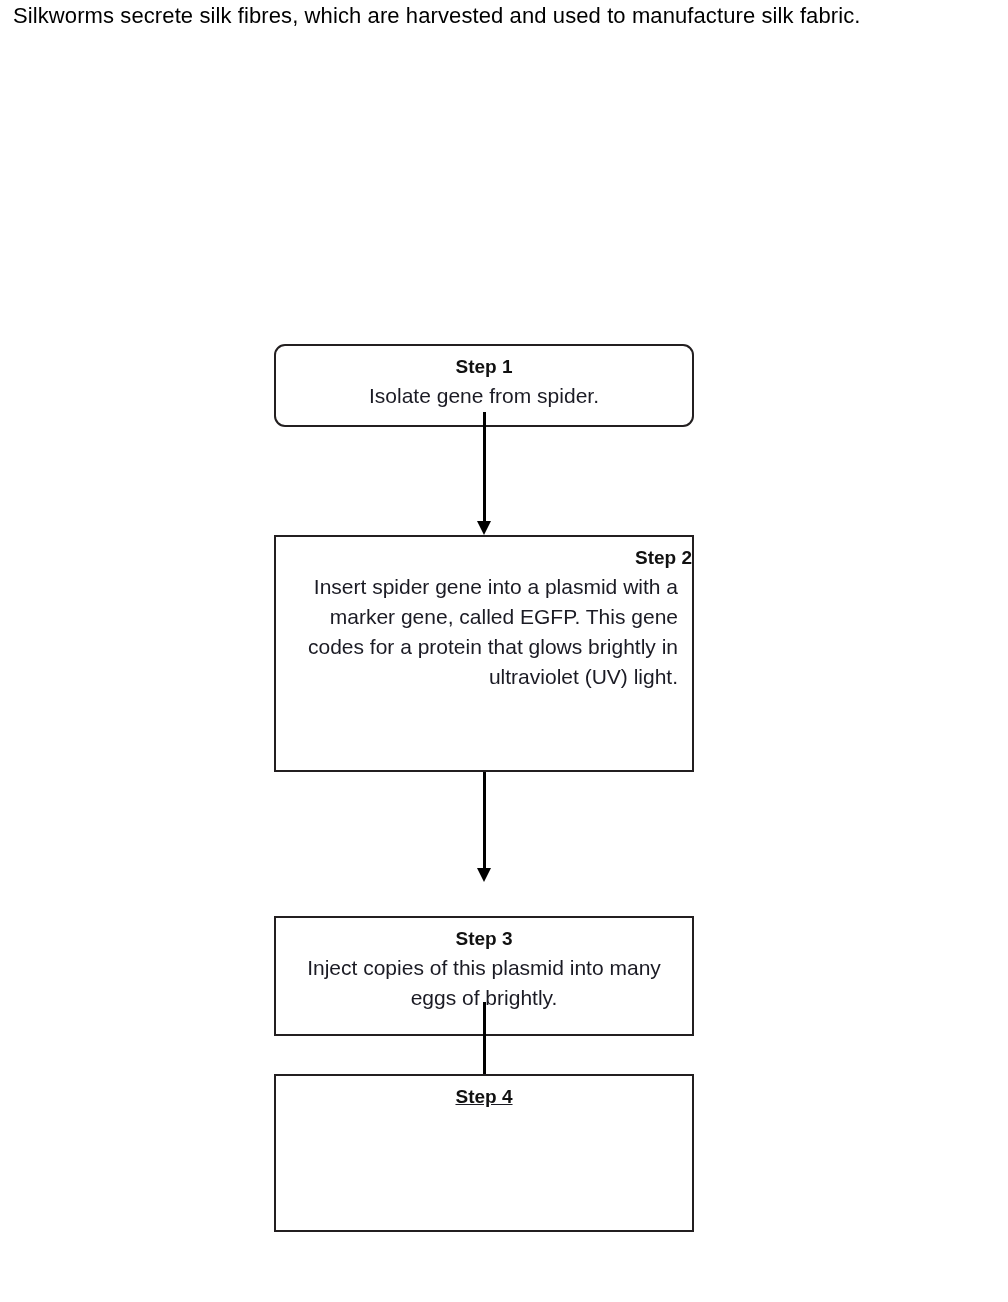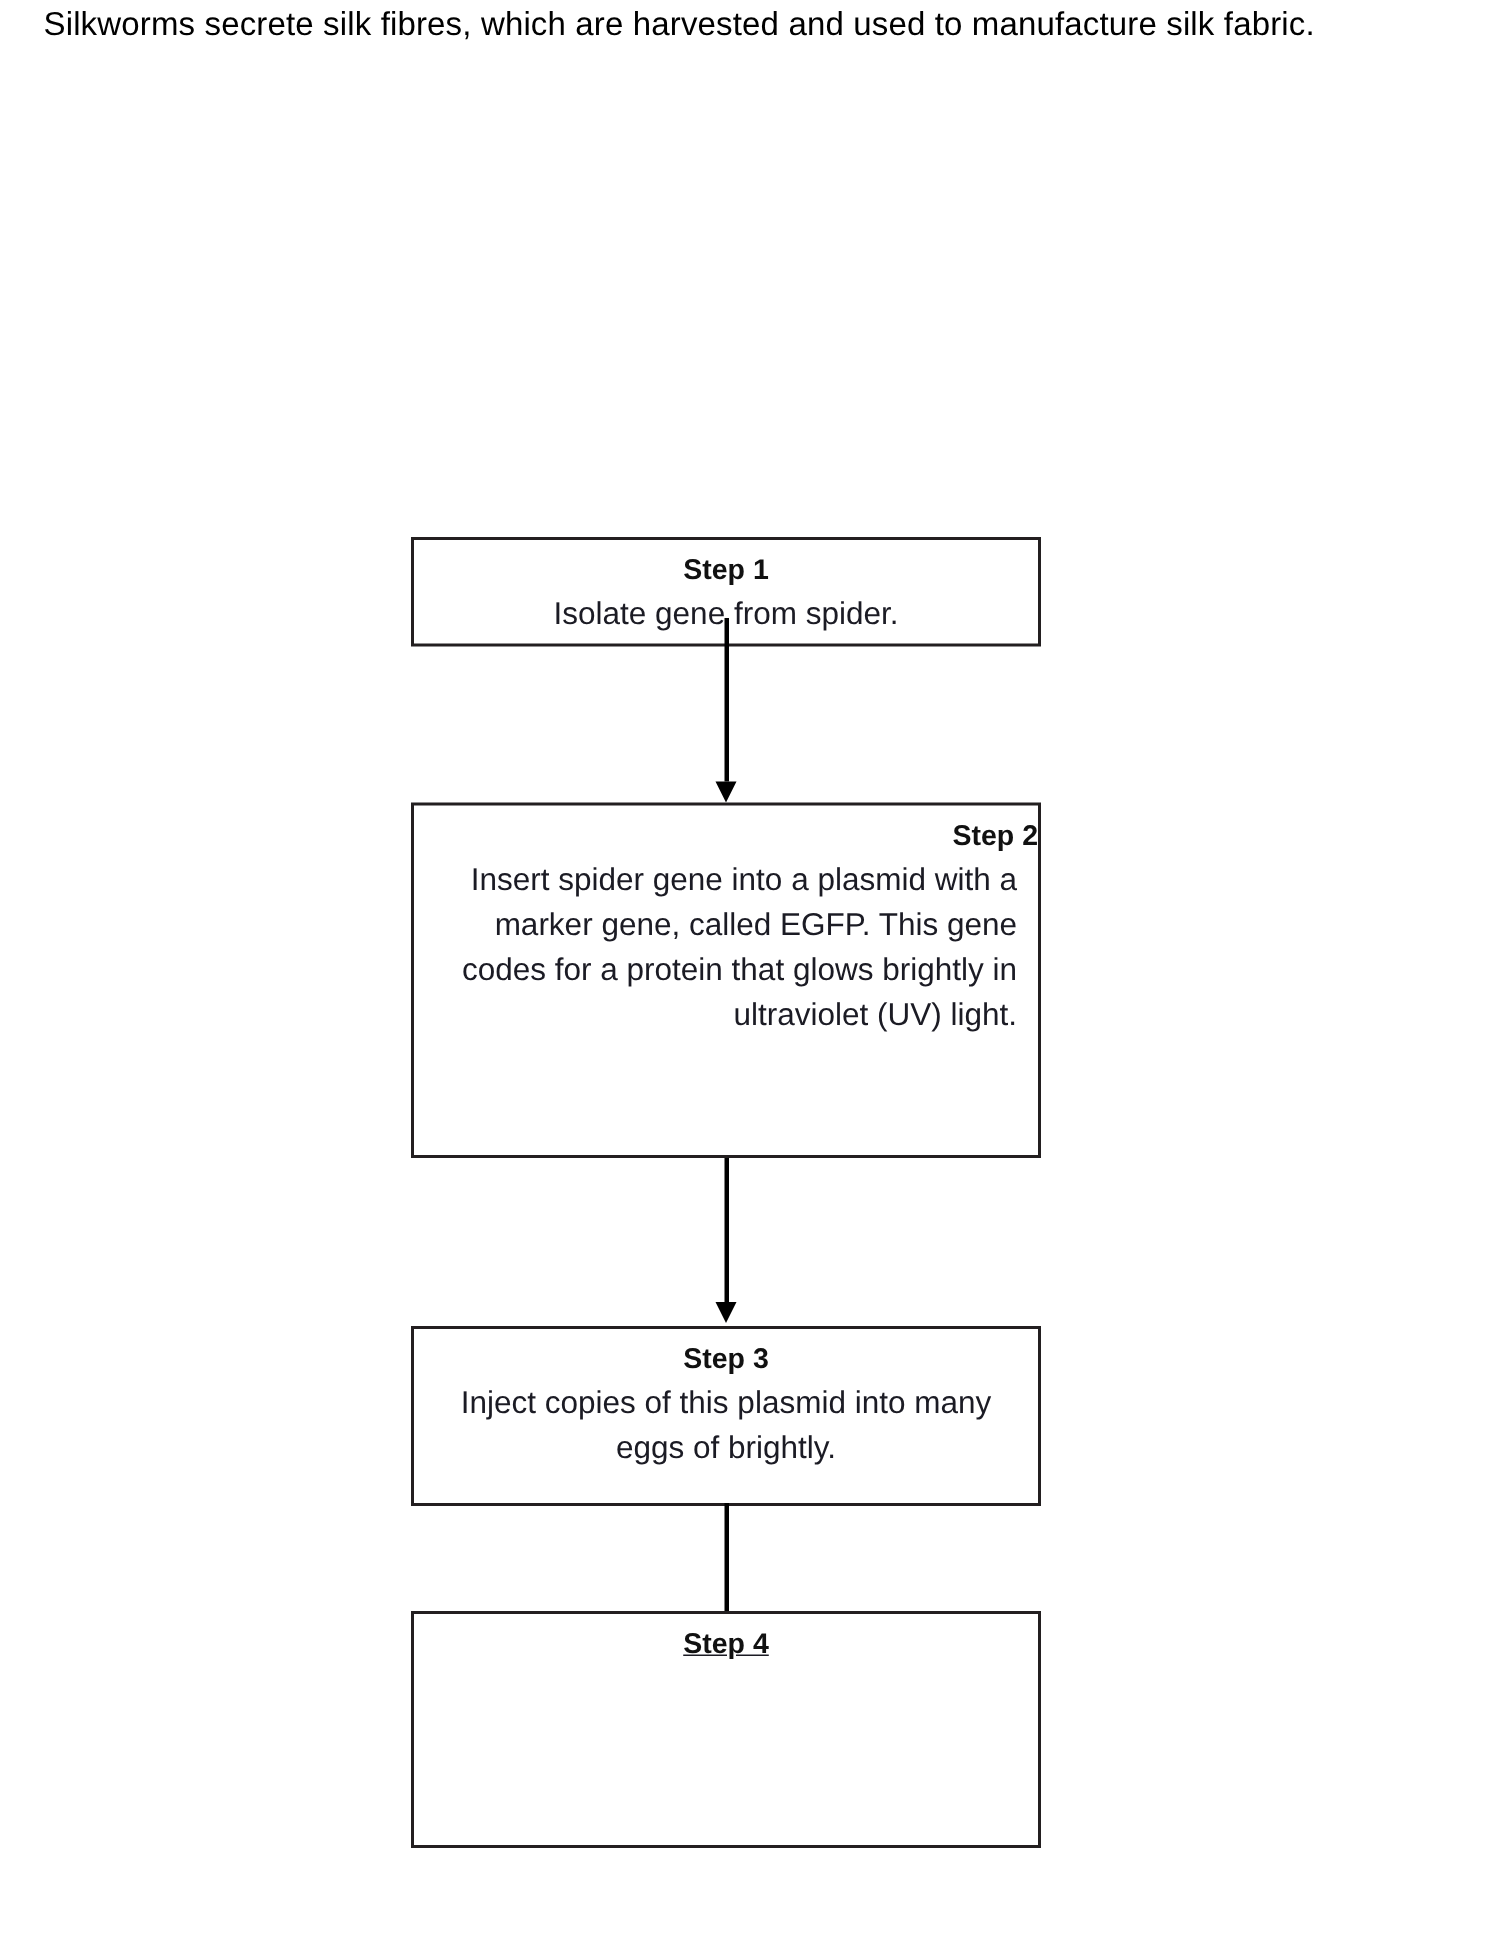--- a/index.html
+++ b/index.html
@@ -18,21 +18,21 @@
   }
 
   
   .intro {
     position: absolute;
     left: 13px;
     top: 0;
     width: 975px;
   }
   .intro p {
-    margin: 0 0 0 16px;
+    margin: 0 0 0 0;
     font-size: 22px;
     line-height: 31px;
     color: #000000;
     letter-spacing: 0.1px;
   }
   .intro p.gap {
     margin-top: 28px;
   }
 
   
@@ -64,23 +64,23 @@
     color: #111111;
   }
   .step-body {
     display: block;
     font-size: 21px;
     line-height: 30px;
     padding: 0 14px;
     color: #1b1b24;
   }
 
-  #box-step-1 { top: 358px; height: 73px; }
+  #box-step-1 { top: 344px; height: 83px; border-radius: 11px; }
   #box-step-2 { top: 535px; height: 237px; text-align: right; }
-  #box-step-3 { top: 884px; height: 120px; }
+  #box-step-3 { top: 916px; height: 120px; }
   #box-step-4 { top: 1074px; height: 158px; text-decoration: underline; }
 
   
   .connector {
     position: absolute;
     left: 481px;
     width: 7px;
   }
   .connector .shaft {
     position: absolute;

